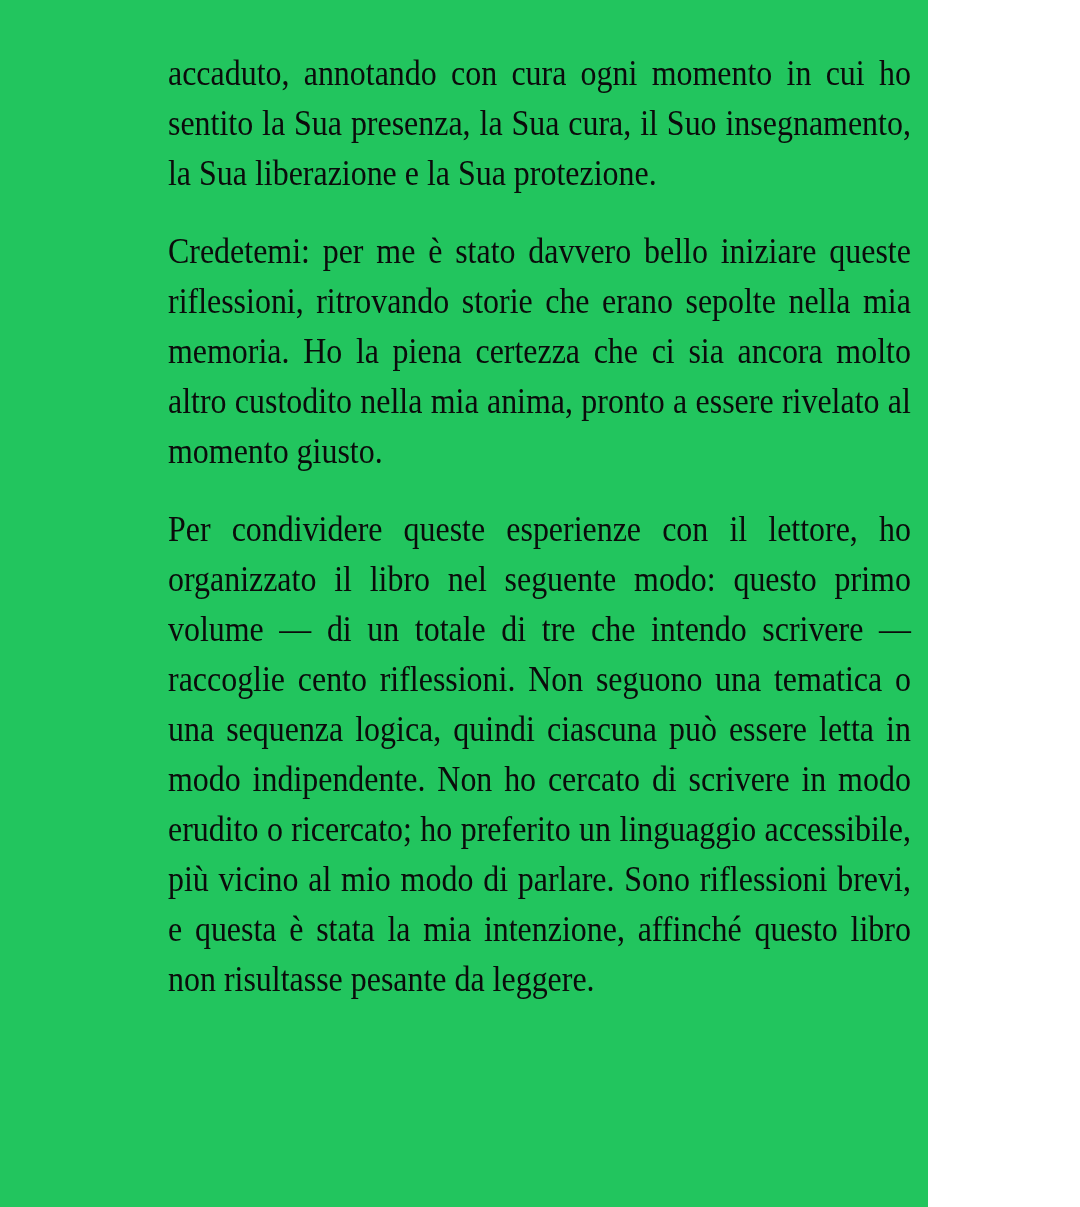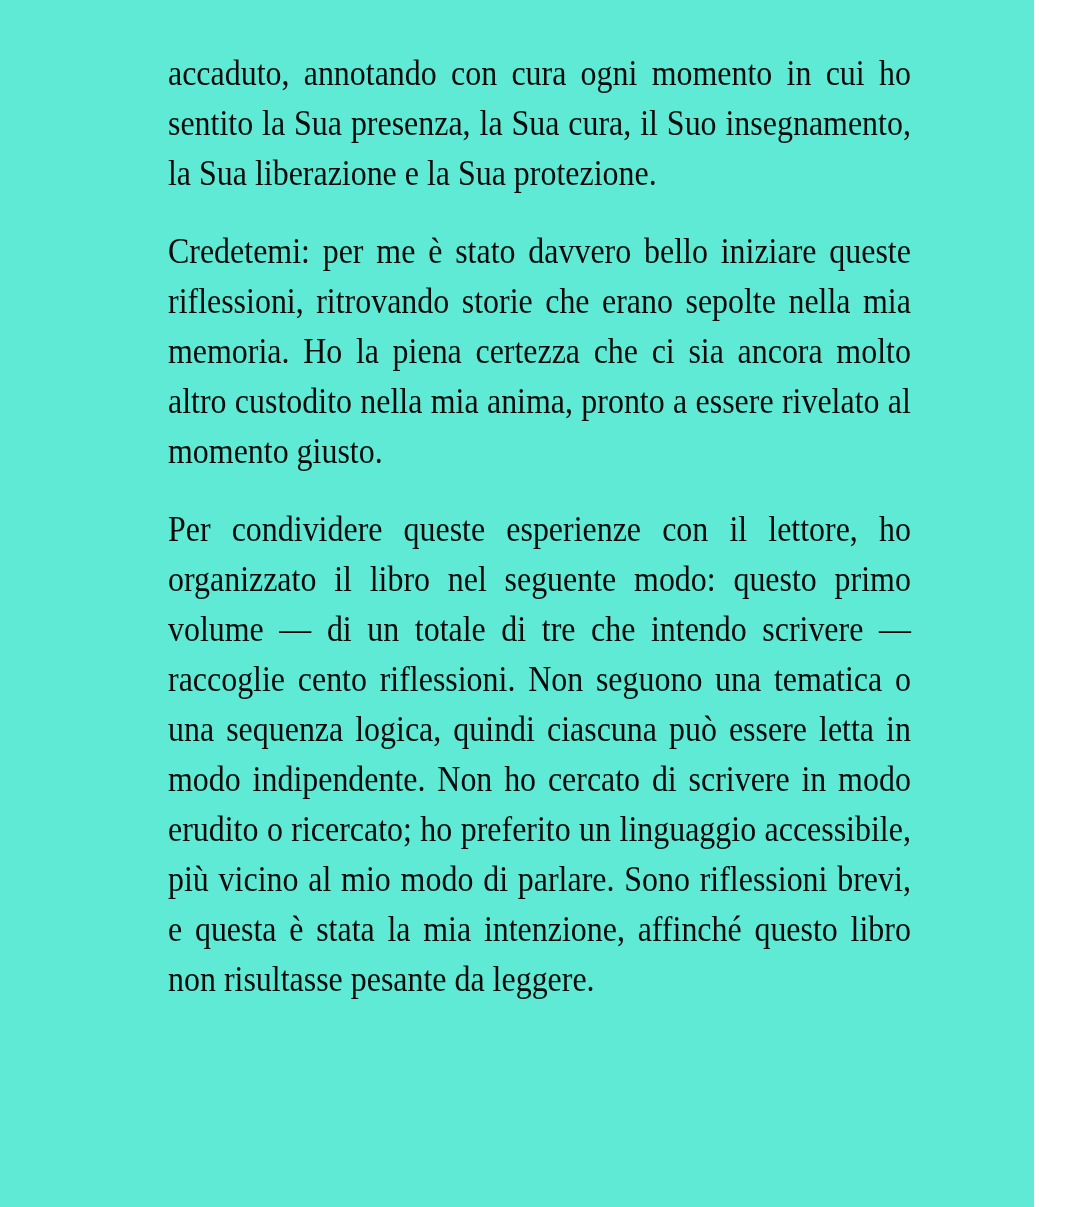--- a/index.html
+++ b/index.html
@@ -3,23 +3,23 @@
 <meta charset="utf-8">
 <title>Documento</title>
 <style>
   html, body {
     margin: 0;
     padding: 0;
     background: #ffffff;
   }
   .page {
     position: relative;
-    width: 1034px;
+    width: 928px;
     height: 1207px;
-    background: #5eead4;
+    background: #22c55e;
     overflow: hidden;
     box-sizing: border-box;
   }
   .text-column {
     position: absolute;
     left: 168px;
     top: 48px;
     width: 743px;
   }
   .para {

